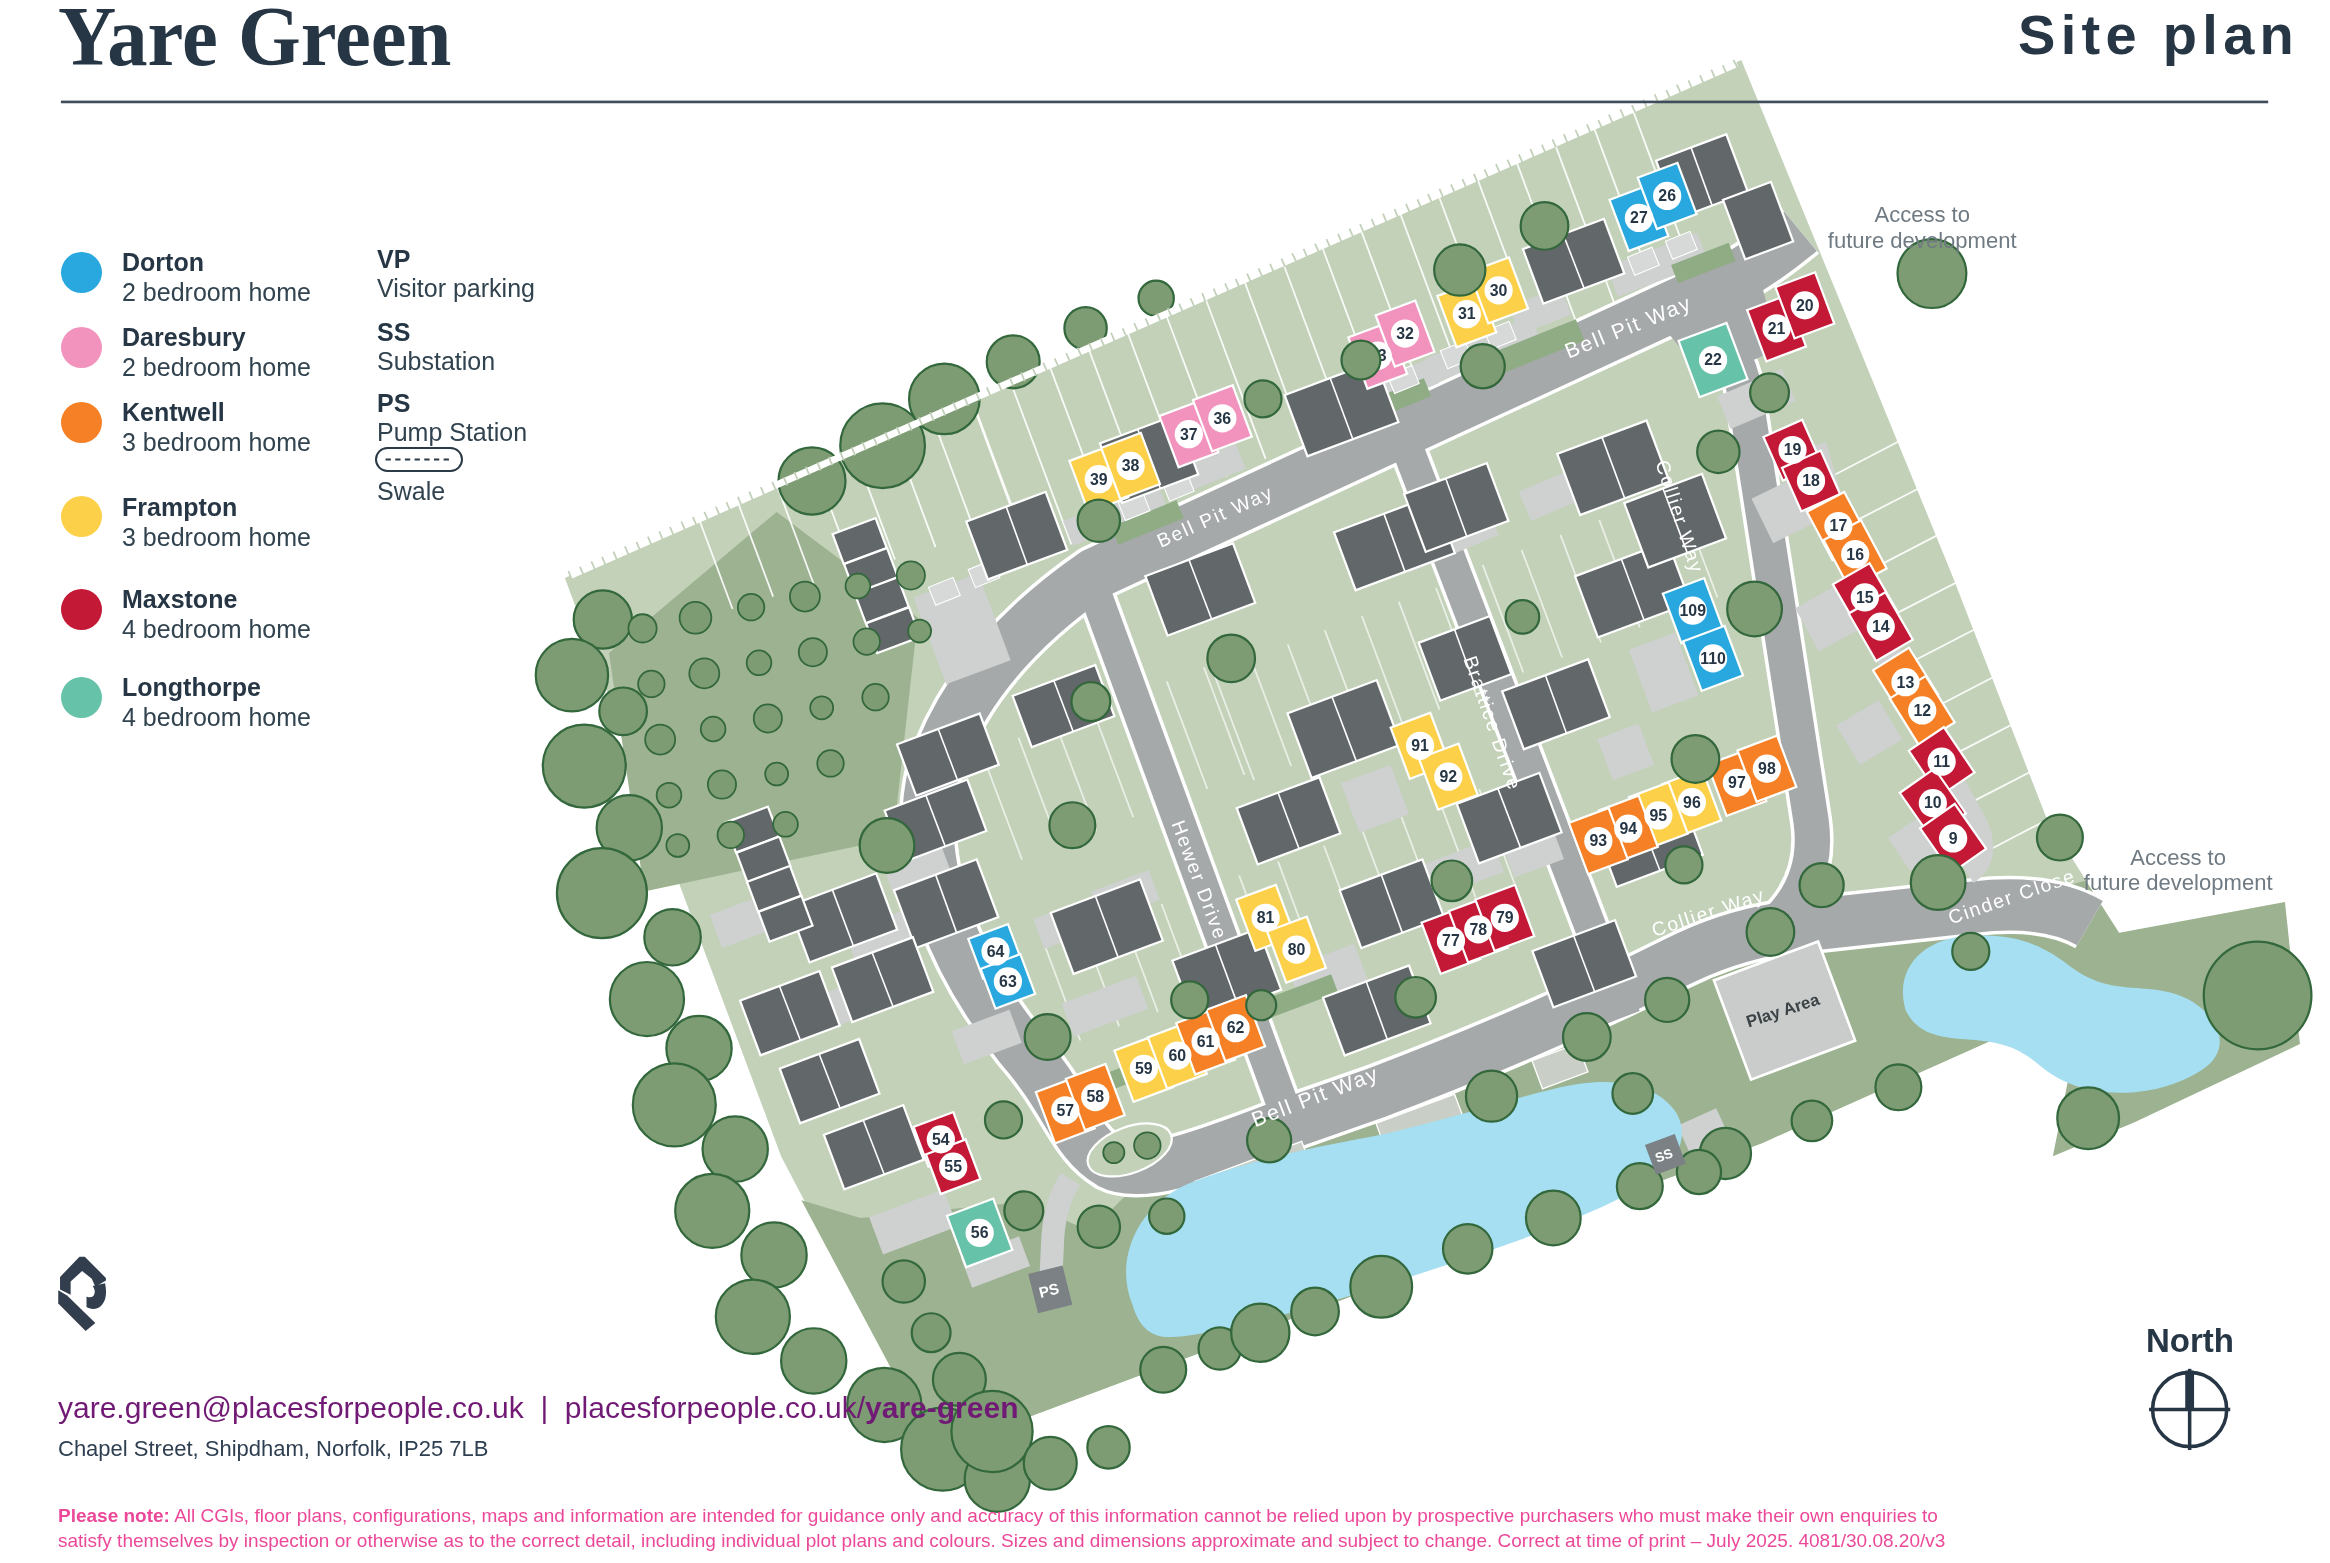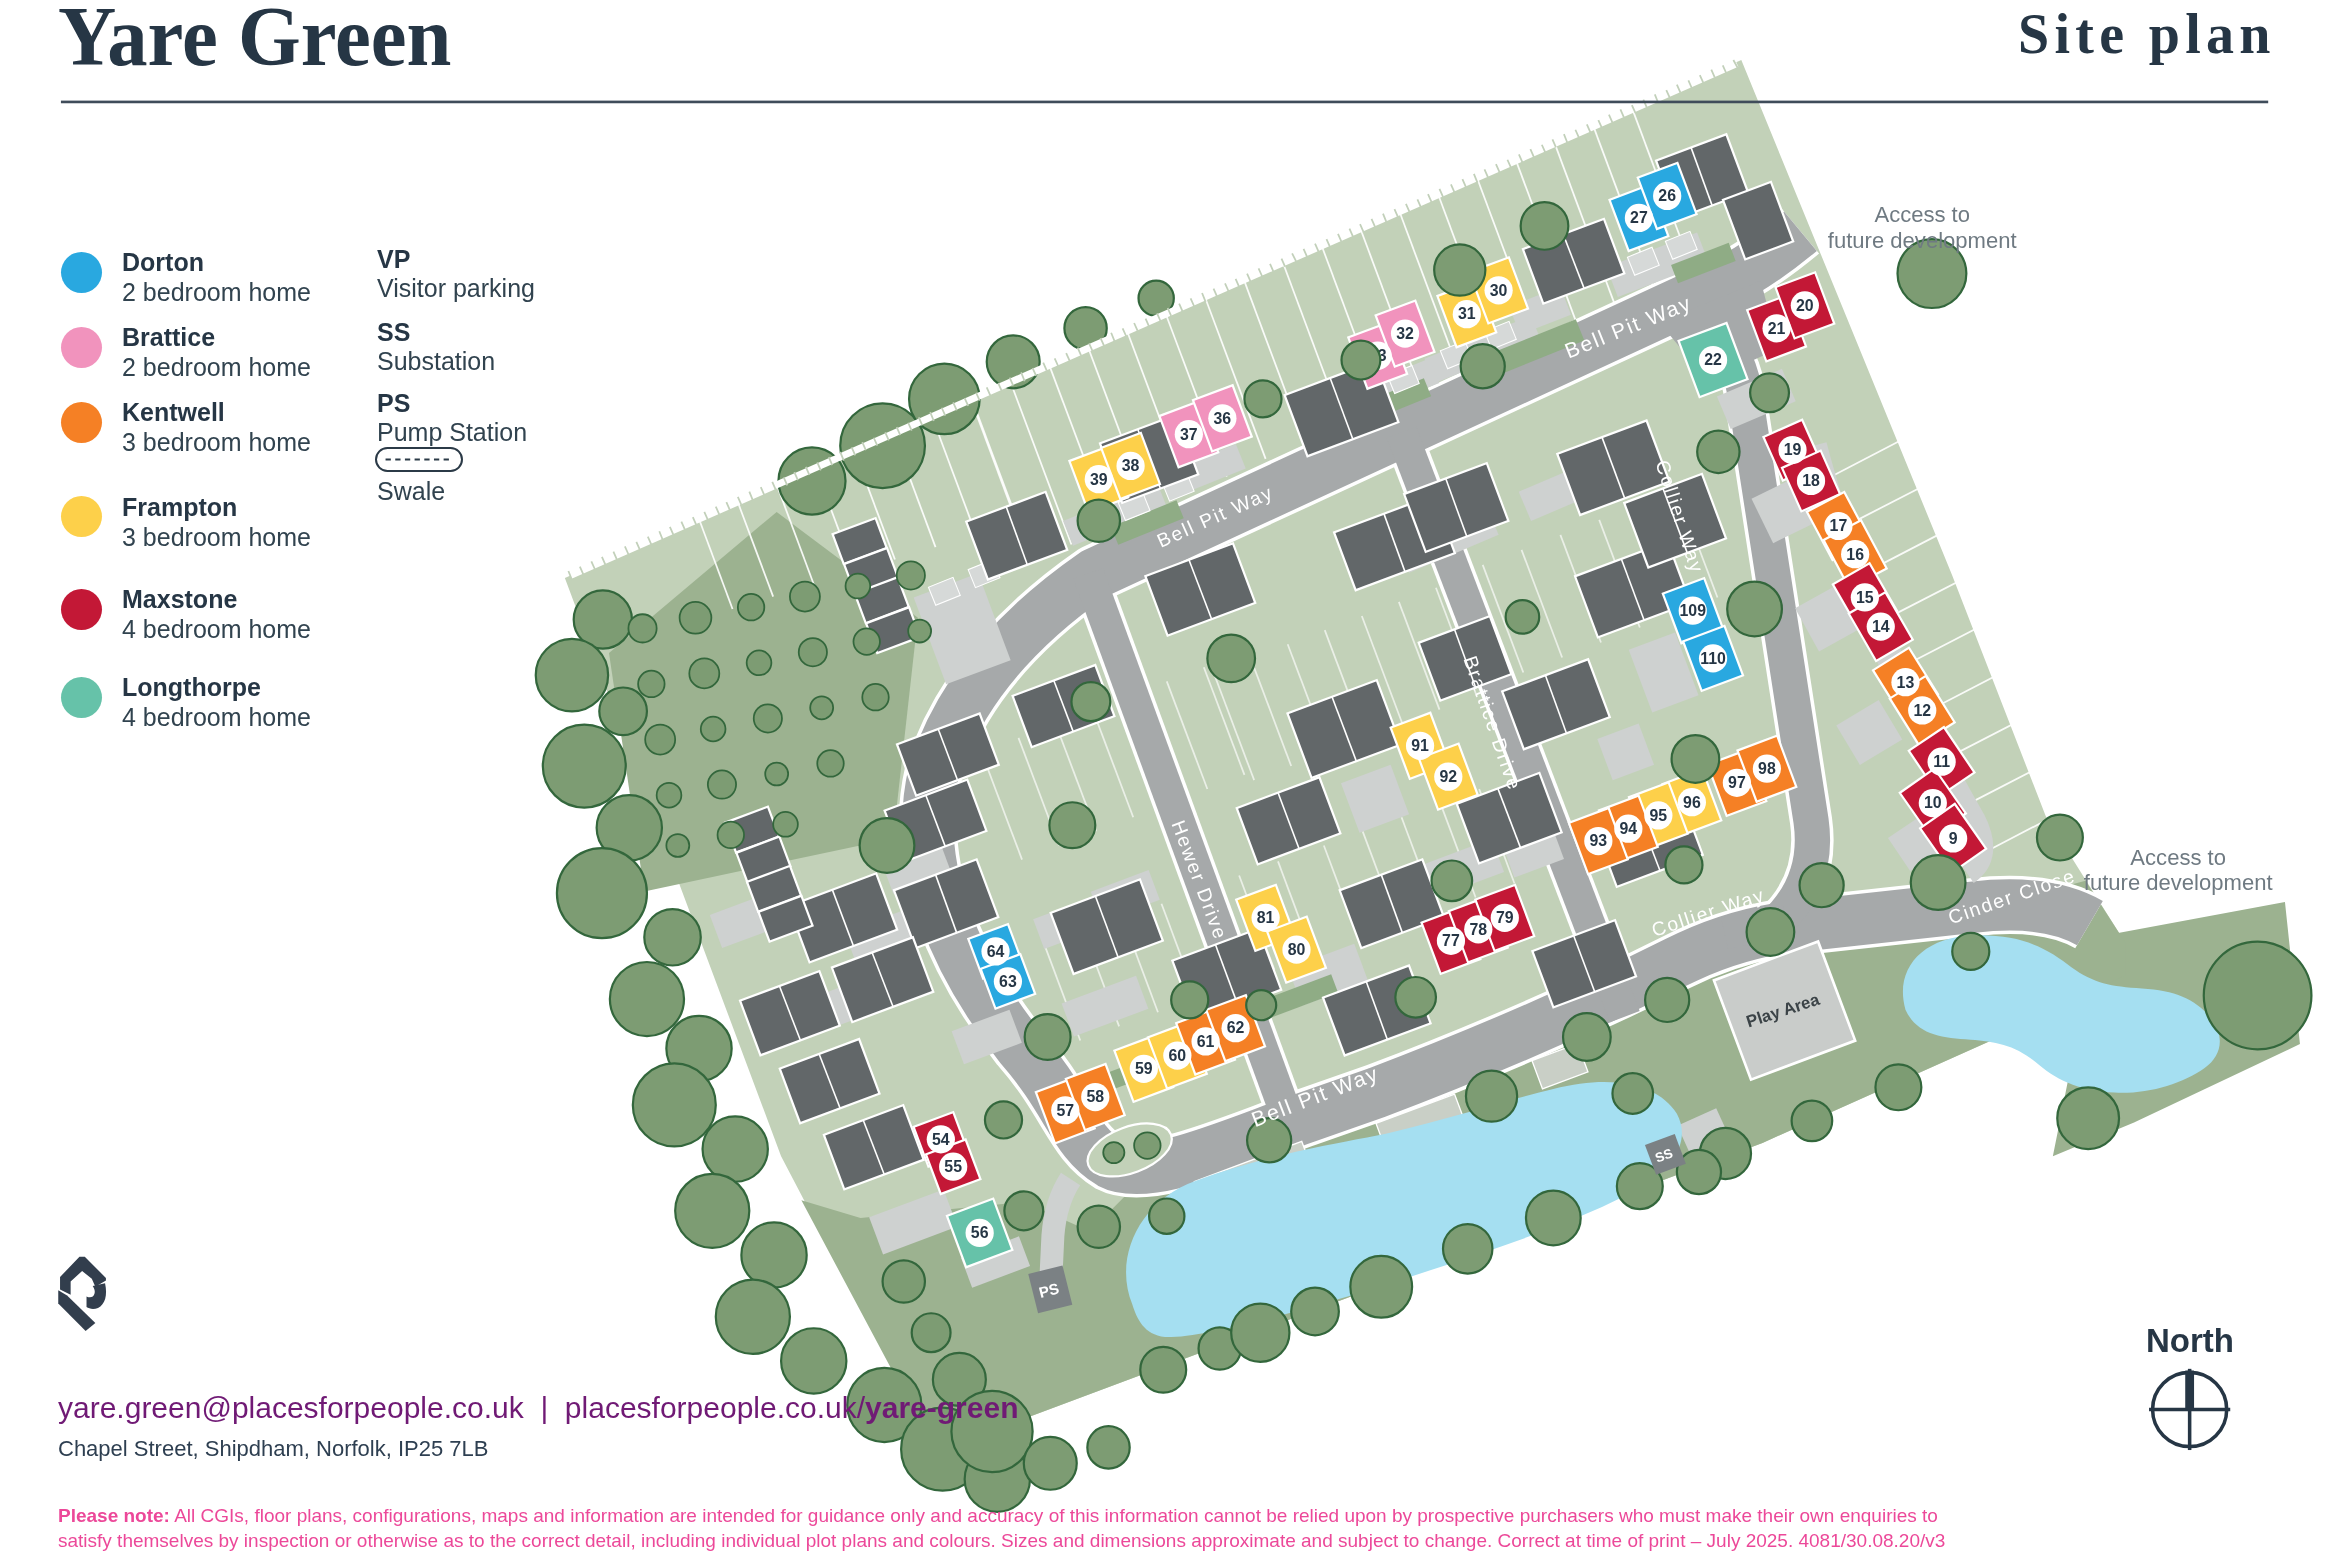--- a/index.html
+++ b/index.html
@@ -1,19 +1,19 @@
 <!DOCTYPE html>
 <html style="font-size:14px"><head><meta charset="utf-8">
 <style>
 * { margin:0; padding:0; box-sizing:border-box; }
 html,body { width:2330px; height:1563px; background:#ffffff; font-family:"Liberation Sans", sans-serif; overflow:hidden; }
 .page { position:relative; width:2330px; height:1563px; }
 .abs { position:absolute; }
 .title { left:58px; top:-12.4px; font-family:"Liberation Serif", serif; font-weight:700; font-size:84px; color:#263645; transform:scaleX(0.96); transform-origin:0 0; white-space:nowrap; }
-.siteplan { left:2018px; top:1.8px; font-family:Liberation Serif, serif; font-weight:700; font-size:56px; color:#263645; letter-spacing:5.3px; }
+.siteplan { left:2018px; top:1.8px; font-family:Liberation Sans, sans-serif; font-weight:700; font-size:56px; color:#263645; letter-spacing:5.3px; }
 .legname { font-size:25px; font-weight:700; color:#263645; }
 .legdesc { font-size:25px; color:#31434f; }
 .contact { left:58px; top:1391px; font-size:30px; color:#701a75; }
 .addr { left:58px; top:1436px; font-size:22px; color:#2e3f51; }
 .note { left:58px; top:1503px; font-size:19px; line-height:25px; color:#ec4899; }
 .pfp { left:126px; top:1259px; font-size:41px; line-height:43px; font-weight:700; color:#323e4d; letter-spacing:-0.4px; }
 .north { left:2124px; top:1322px; width:132px; text-align:center; font-size:33px; color:#263645;font-weight:bold; }
 </style></head>
 <body>
 <div class="page">
@@ -516,21 +516,21 @@
 <path d="M 66,1462 L 66,1477 L 97,1508 L 108,1499 L 76,1468 Z"></path>
 </g>
 <rect x="69" y="114" width="2501" height="3" fill="#3f4c5a"></rect>
 </svg>
 <div class="abs title">Yare Green</div>
 <div class="abs siteplan">Site plan</div>
 <div class="abs" style="left:61px;top:252px;width:41px;height:41px;border-radius:50%;background:#29a8e0"></div>
 <div class="abs legname" style="left:122px;top:248px">Dorton</div>
 <div class="abs legdesc" style="left:122px;top:278px">2 bedroom home</div>
 <div class="abs" style="left:61px;top:327px;width:41px;height:41px;border-radius:50%;background:#f193bd"></div>
-<div class="abs legname" style="left:122px;top:323px">Brattice</div>
+<div class="abs legname" style="left:122px;top:323px">Daresbury</div>
 <div class="abs legdesc" style="left:122px;top:353px">2 bedroom home</div>
 <div class="abs" style="left:61px;top:402px;width:41px;height:41px;border-radius:50%;background:#f58025"></div>
 <div class="abs legname" style="left:122px;top:398px">Kentwell</div>
 <div class="abs legdesc" style="left:122px;top:428px">3 bedroom home</div>
 <div class="abs" style="left:61px;top:496px;width:41px;height:41px;border-radius:50%;background:#fdd04a"></div>
 <div class="abs legname" style="left:122px;top:493px">Frampton</div>
 <div class="abs legdesc" style="left:122px;top:523px">3 bedroom home</div>
 <div class="abs" style="left:61px;top:589px;width:41px;height:41px;border-radius:50%;background:#c31836"></div>
 <div class="abs legname" style="left:122px;top:585px">Maxstone</div>
 <div class="abs legdesc" style="left:122px;top:615px">4 bedroom home</div>

